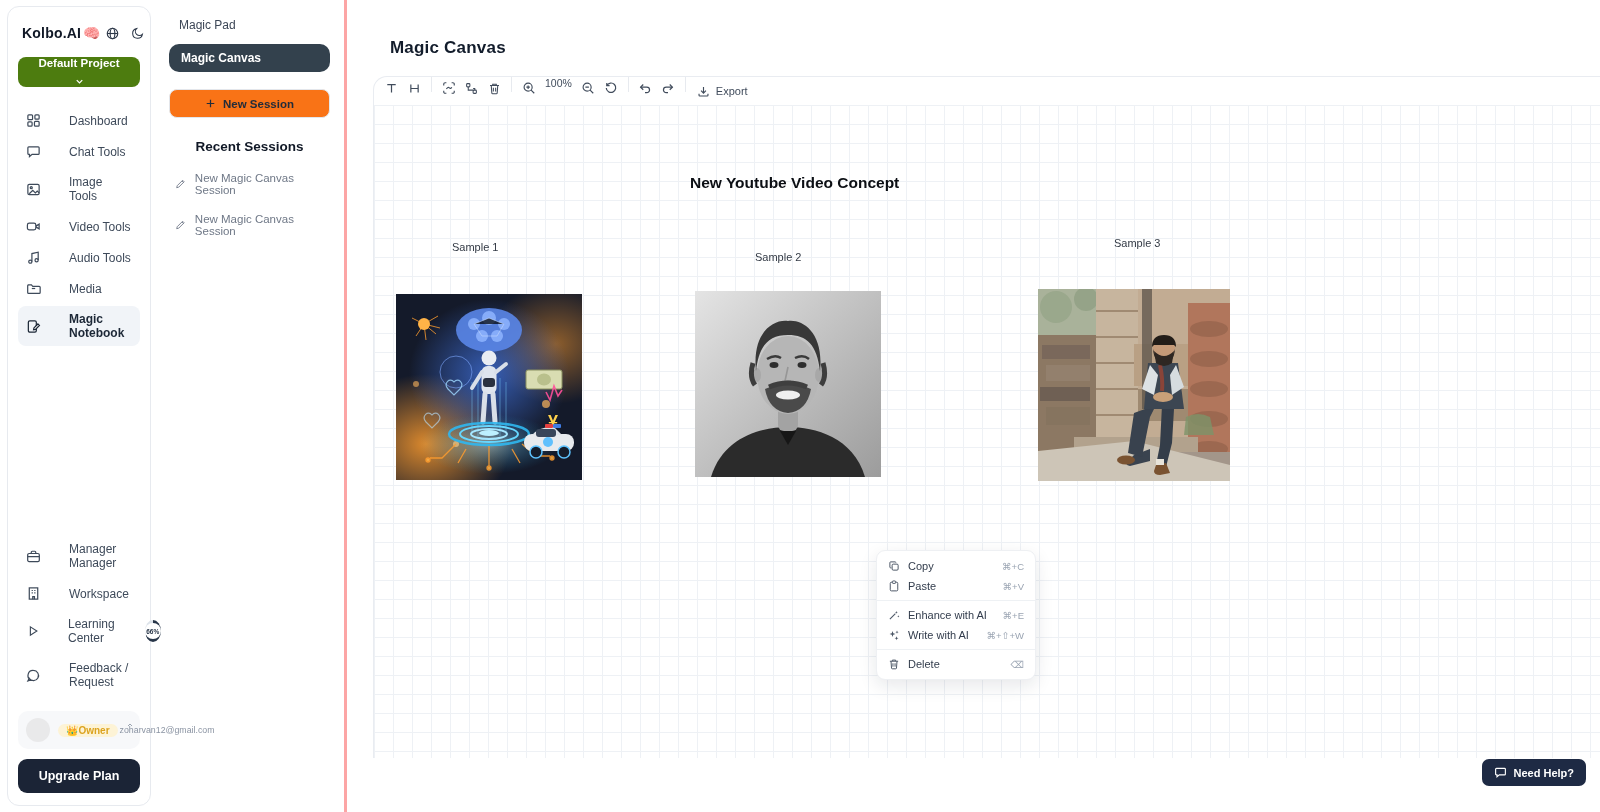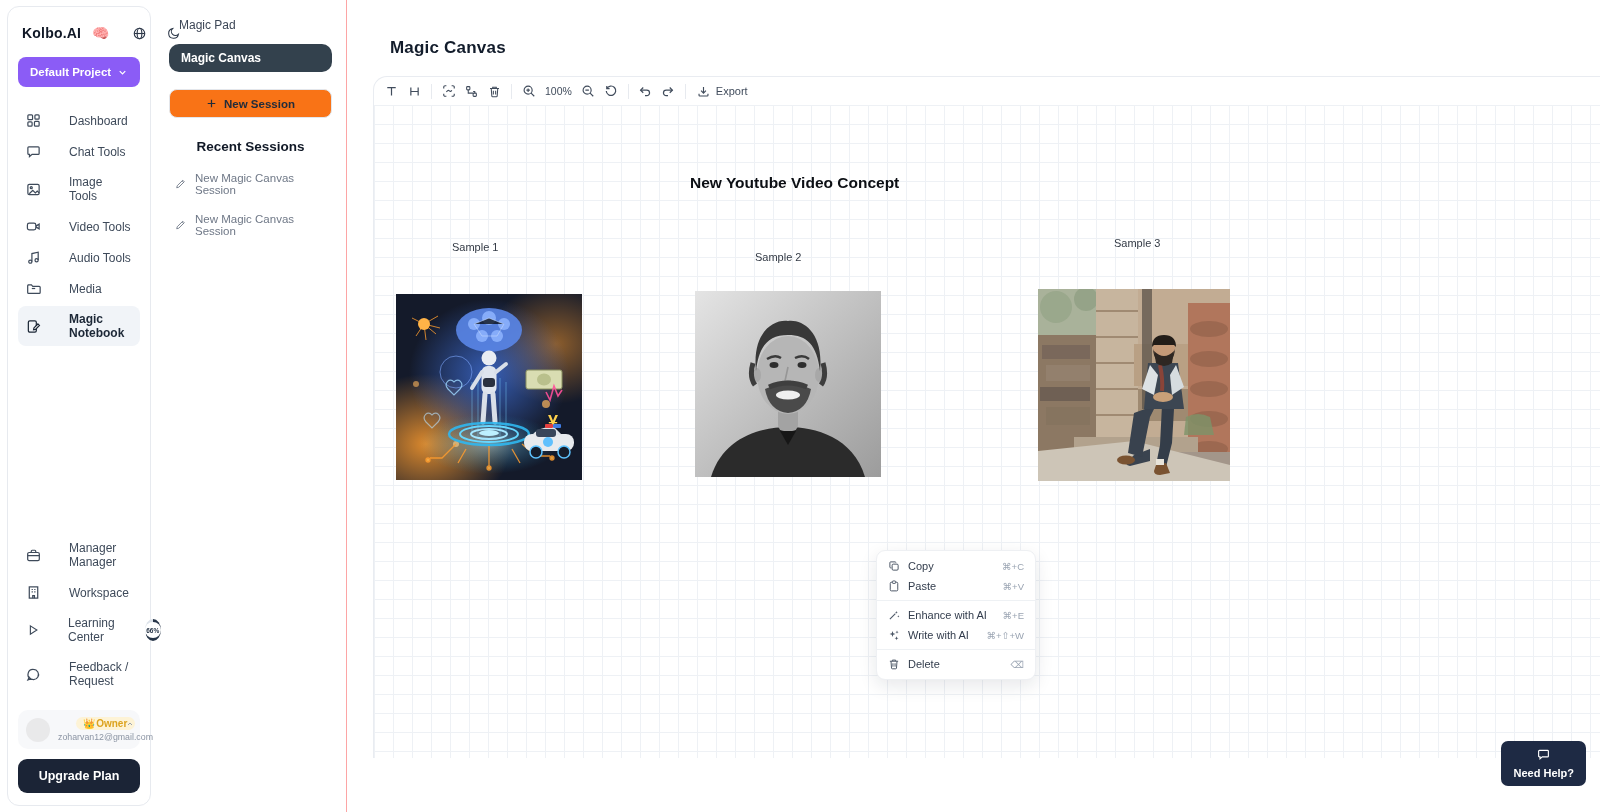--- a/index.html
+++ b/index.html
@@ -4,71 +4,71 @@
 <style>
   * { margin:0; padding:0; box-sizing:border-box; }
   html,body { width:1600px; height:812px; overflow:hidden; background:#fff;
     font-family:"Liberation Sans", sans-serif; color:#2b3442; }
   .app { display:flex; width:100%; height:100%; }
 
   
   .sidebar { width:155px; flex:0 0 155px; padding:6px 4px 6px 7px; }
   .sidebar-card { height:100%; border:1px solid #e7eaef; border-radius:12px;
     background:#fff; display:flex; flex-direction:column; padding:14px 10px 12px; }
-  .brand-row { display:flex; align-items:center; gap:11px; padding:4px 2px 0 4px; }
+  .brand-row { display:flex; align-items:center; gap:2px; padding:4px 2px 0 4px; }
   .brand { font-weight:bold; font-size:14px; letter-spacing:.2px; color:#101826; }
   .brand-emoji { font-size:14px; line-height:1; }
   .icon-btn { background:none; border:none; cursor:pointer; color:#2c3748; display:flex; padding:0; }
-  .project-pill { margin:16px 0 20px; width:100%; height:30px; background:#8b5cf6;
+  .project-pill { margin:16px 0 20px; width:100%; height:30px; background:#4d7c0f;
     color:#fff; border:none; border-radius:8px; font-size:11.5px; font-weight:bold;
     display:flex; align-items:center; justify-content:space-between; padding:0 12px; cursor:pointer;
-    font-family:"Liberation Sans", sans-serif; }
+    font-family:"Liberation Sans", sans-serif;flex-direction:column; }
   .nav-item { display:flex; align-items:center; gap:28px; padding:6px 8px; border-radius:8px;
     font-size:12px; color:#3e4a5a; cursor:pointer; margin-bottom:4px; }
   .nav-item svg { flex:0 0 auto; }
   .nav-item.active { background:#f1f4f8; color:#1c2736; font-weight:bold; }
   .nav-spacer { flex:1; }
   .ring-badge { margin-left:2px; width:22px; height:22px; border-radius:50%;
     background:conic-gradient(#273548 0 66%, #dde3ea 66% 100%);
     display:flex; align-items:center; justify-content:center; }
   .ring-badge .inner { width:16px; height:16px; border-radius:50%; background:#fff;
     display:flex; align-items:center; justify-content:center; font-size:6.5px; font-weight:bold; color:#273548; }
   .user-card { margin-top:12px; background:#f7f8fa; border-radius:10px; padding:7px 8px;
     display:flex; align-items:center; gap:8px; position:relative; }
   .avatar { width:24px; height:24px; border-radius:50%; background:#e9e9ea; flex:0 0 auto; }
-  .user-meta { display:flex; flex-direction:column; align-items:center; flex:1; gap:2px; }
+  .user-meta { display:flex; align-items:center; flex:1; gap:2px; }
   .owner-pill { background:#fdf3d6; color:#dca31f; font-size:10px; font-weight:bold;
     padding:1px 8px; border-radius:8px; white-space:nowrap; }
   .user-email { font-size:8.8px; color:#8b94a3; }
   .card-caret { position:absolute; right:6px; top:10px; color:#9aa3b0; }
   .upgrade-btn { margin-top:10px; width:100%; height:34px; background:#1b2436; color:#fff;
     border:none; border-radius:9px; font-size:12.5px; font-weight:bold; cursor:pointer;
     font-family:"Liberation Sans", sans-serif; }
 
   
-  .session-panel { width:192px; flex:0 0 192px; border-right:1px solid #fca5a5; padding:14px 14px 0; }
+  .session-panel { width:192px; flex:0 0 192px; border-right:3px solid #fca5a5; padding:14px 14px 0; }
   .tab-plain { font-size:12px; color:#3c4656; padding:4px 10px 12px; cursor:pointer; }
   .tab-pill { background:#33414d; color:#fff; font-size:12px; font-weight:bold;
     border-radius:10px; padding:7px 12px; cursor:pointer; }
   .new-session { margin-top:17px; width:100%; height:29px; background:#f97316;
     border:1px solid #e3e6eb; border-radius:8px; font-size:11.5px; font-weight:bold; color:#222c3a;
     display:flex; align-items:center; justify-content:center; gap:7px; cursor:pointer;
     font-family:"Liberation Sans", sans-serif; }
   .recent-title { margin:21px 0 14px; font-size:13.5px; font-weight:bold; color:#101826;text-align:center; }
   .session-item { display:flex; align-items:center; gap:9px; font-size:11.5px; color:#6f7887;
     padding:4px 6px; margin-bottom:9px; cursor:pointer; }
 
   
   .main { flex:1; position:relative; }
   .page-title { position:absolute; left:43px; top:38px; font-size:17px; font-weight:bold;
     color:#121c2b; letter-spacing:.2px; }
   .canvas-card { position:absolute; left:26px; top:76px; width:calc(100% - 26px); height:682px;
     border:1px solid #e9ecf1; border-right:none; border-bottom:none; border-radius:14px 0 0 0;
     overflow:hidden; background:#fff; }
-  .toolbar { height:28px; display:flex; align-items:center; padding-left:6px; }
+  .toolbar { height:28px; display:flex; padding-left:6px; }
   .tb-btn { width:23px; height:22px; display:flex; align-items:center; justify-content:center;
     background:none; border:none; border-radius:5px; color:#414c5c; cursor:pointer; }
   .tb-sep { width:1px; height:15px; background:#e7eaef; margin:0 5px; }
   .tb-zoom { font-size:10.5px; color:#414c5c; margin:0 5px; }
   .tb-export { display:flex; align-items:center; gap:6px; background:none; border:none;
     color:#414c5c; font-size:11px; cursor:pointer; padding:0 6px;
     font-family:"Liberation Sans", sans-serif; }
 
   .canvas { position:absolute; left:0; right:0; top:28px; bottom:0; background:#fff;
     background-image:
@@ -91,21 +91,21 @@
     border:1px solid #eef0f3; border-radius:9px; box-shadow:0 6px 18px rgba(20,30,50,.10);
     padding:5px 0; }
   .ctx-item { display:flex; align-items:center; gap:8px; padding:4px 11px; font-size:11px;
     color:#323c4c; cursor:pointer; }
   .ctx-item svg { color:#4a5565; flex:0 0 auto; }
   .ctx-shortcut { margin-left:auto; font-size:9.5px; color:#9aa4b2; }
   .ctx-sep { height:1px; background:#eef1f4; margin:4px 0; }
 
   .help-btn { position:absolute; right:14px; bottom:26px; background:#1e2a44; color:#fff;
     border:none; border-radius:7px; padding:7px 12px; display:flex; align-items:center; gap:6px;
-    font-size:11px; font-weight:bold; cursor:pointer; font-family:"Liberation Sans", sans-serif;flex-direction:column; }
+    font-size:11px; font-weight:bold; cursor:pointer; font-family:"Liberation Sans", sans-serif; }
 </style>
 </head>
 <body>
 
 <div class="app">
 
   <aside class="sidebar">
     <div class="sidebar-card">
       <div class="brand-row">
         <span class="brand">Kolbo.AI</span>

